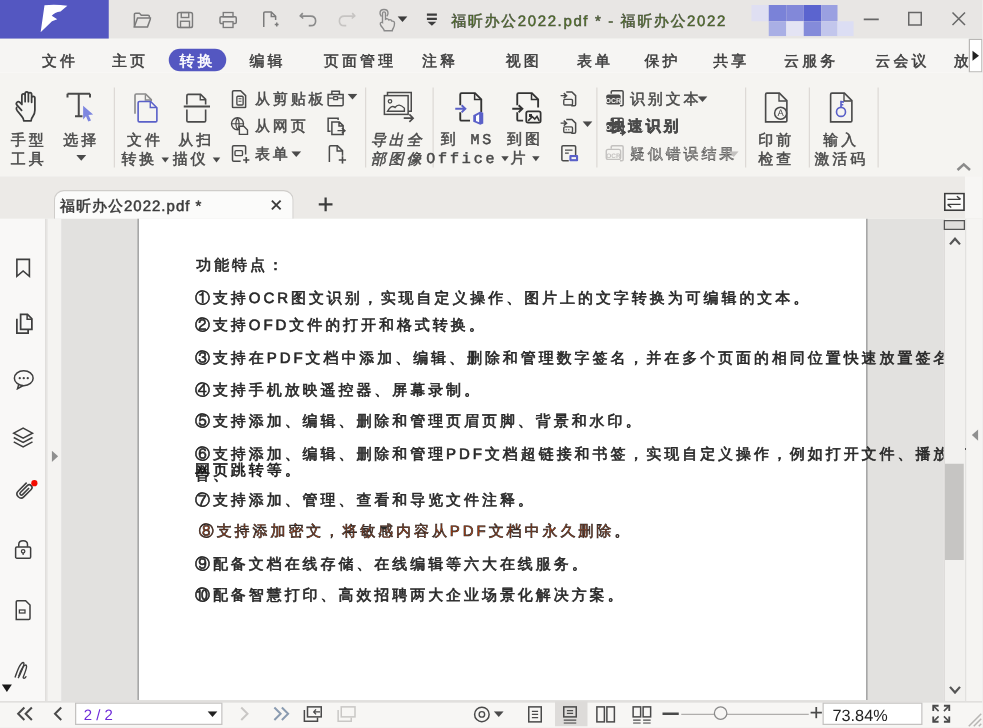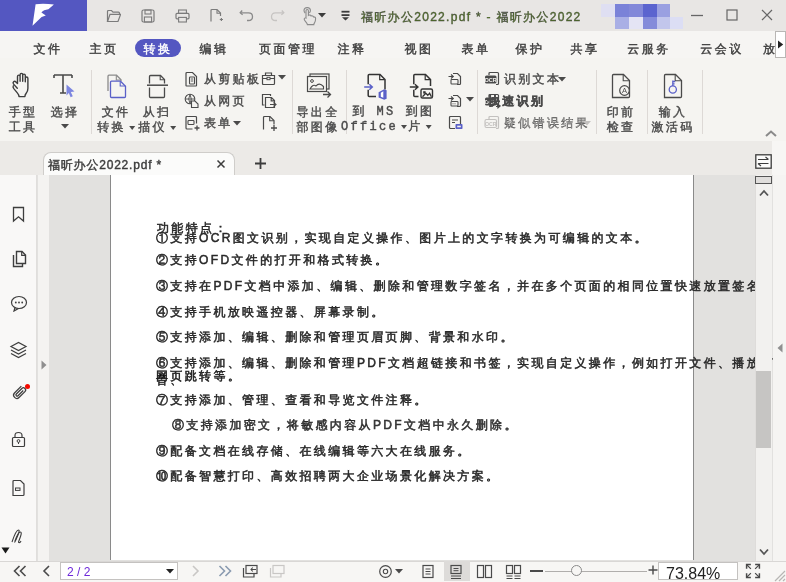--- a/index.html
+++ b/index.html
@@ -190,21 +190,21 @@
   <path d="M10 13 L16 13 M13 10 L13 16" stroke="#4a4a4a" stroke-width="1.3"></path>
 </svg>
 
 <svg class="abs" style="left:304px;top:72px;" width="29" height="27" viewBox="0 0 29 27">
   <rect x="6" y="2" width="19" height="15" fill="none" stroke="#4a4a4a" stroke-width="1.2"></rect>
   <rect x="3.5" y="4.5" width="19" height="15" fill="#f5f4f1" stroke="#4a4a4a" stroke-width="1.2"></rect>
   <circle cx="8" cy="9" r="1.4" fill="none" stroke="#4a4a4a" stroke-width="1"></circle>
   <path d="M6 17 Q9 11.5 12 14 Q15 10 19.5 14.5 L19.5 17 Z" fill="none" stroke="#4a4a4a" stroke-width="1.1"></path>
   <path d="M19 22.5 L26.5 22.5 M23.5 19.5 L26.5 22.5 L23.5 25.5" fill="none" stroke="#4a4a4a" stroke-width="1.3"></path>
 </svg>
-<div class="abs lbl ct" style="left:318px;top:105px;">导出全<br>部图像</div>
+<div class="abs lbl ct" style="left:318px;top:105px;font-style:italic;">导出全<br>部图像</div>
 
 <svg class="abs" style="left:360px;top:72px;" width="28" height="28" viewBox="0 0 28 28">
   <path d="M8.2 12.2 L8.2 3.5 Q8.2 2.5 9.2 2.5 L20 2.5 L25 7.5 L25 17.5" fill="none" stroke="#333" stroke-width="1.5"></path>
   <path d="M19.7 2.8 L19.7 7.6 L24.7 7.6" fill="none" stroke="#333" stroke-width="1.2"></path>
   <path d="M8.2 17.8 L8.2 23.5 Q8.2 24.5 9.2 24.5 L16 24.5" fill="none" stroke="#333" stroke-width="1.5"></path>
   <path d="M4.2 15 L12 15 M9.3 12.2 L12.3 15 L9.3 17.8" fill="none" stroke="#5a60c8" stroke-width="1.5"></path>
   <path d="M26.6 18.2 L26.6 26.8 L24.2 27.8 L18.6 25.4 L18.6 20.2 L24.2 17.2 Z" fill="#5a60c8"></path>
   <path d="M20.8 20.7 L23.3 19.3 L23.3 25.8 L20.8 24.7 Z" fill="#fff"></path>
 </svg>
 <div class="abs lbl ct" style="left:374px;top:105px;font-family:Liberation Mono, monospace;">到 MS<br>Office<i class="dn"></i></div>
@@ -349,30 +349,30 @@
 <svg class="abs" style="left:10px;top:528px;" width="17" height="17" viewBox="0 0 17 17">
   <path d="M2 14 Q6 2 8.5 2 Q10 2 8 7 Q6 12 4.5 14.5" fill="none" stroke="#3e3e3e" stroke-width="1.1"></path>
   <path d="M5 13 Q8 4 10.5 4 Q12 4 10.5 8.5 Q9.3 12 8.6 13.6 Q8.3 14.6 9.3 14.6 Q10.3 14.6 11 13" fill="none" stroke="#3e3e3e" stroke-width="1.1"></path>
 </svg>
 <svg class="abs" style="left:1px;top:547px;" width="9" height="7" viewBox="0 0 9 7">
     <path d="M0.5 0.5 L8.5 0.5 L4.5 6.5 Z" fill="#1a1a1a"></path>
   </svg>
 
 <div class="abs" style="left:110px;top:175px;width:584px;height:385px;background:#fff;border-left:1px solid #8a8a8a;border-right:1px solid #8a8a8a;box-sizing:border-box;"></div>
 
-<div class="abs" style="left:157px;top:203.5px;font-size:12px;color:#282828;letter-spacing:2.35px;margin-top:16px;-webkit-text-stroke:0.5px #282828;">功能特点：</div>
+<div class="abs" style="left:157px;top:203.5px;font-size:12px;color:#282828;letter-spacing:2.35px;-webkit-text-stroke:0.5px #282828;">功能特点：</div>
 <div class="abs" style="left:156px;top:229.5px;font-size:12px;color:#282828;letter-spacing:2.35px;-webkit-text-stroke:0.5px #282828;">①支持OCR图文识别，实现自定义操作、图片上的文字转换为可编辑的文本。</div>
 <div class="abs" style="left:156px;top:251.5px;font-size:12px;color:#282828;letter-spacing:2.35px;-webkit-text-stroke:0.5px #282828;">②支持OFD文件的打开和格式转换。</div>
 <div class="abs" style="left:156px;top:277.5px;font-size:12px;color:#282828;letter-spacing:2.35px;-webkit-text-stroke:0.5px #282828;">③支持在PDF文档中添加、编辑、删除和管理数字签名，并在多个页面的相同位置快速放置签名。</div>
 <div class="abs" style="left:156px;top:303.5px;font-size:12px;color:#282828;letter-spacing:2.35px;-webkit-text-stroke:0.5px #282828;">④支持手机放映遥控器、屏幕录制。</div>
 <div class="abs" style="left:156px;top:328.5px;font-size:12px;color:#282828;letter-spacing:2.35px;-webkit-text-stroke:0.5px #282828;">⑤支持添加、编辑、删除和管理页眉页脚、背景和水印。</div>
 <div class="abs" style="left:156px;top:354.5px;font-size:12px;color:#282828;letter-spacing:2.35px;-webkit-text-stroke:0.5px #282828;">⑥支持添加、编辑、删除和管理PDF文档超链接和书签，实现自定义操作，例如打开文件、播放声音、</div>
 <div class="abs" style="left:156px;top:367.5px;font-size:12px;color:#000000;letter-spacing:2.35px;-webkit-text-stroke:0.5px #282828;">网页跳转等。</div>
 <div class="abs" style="left:156px;top:391.5px;font-size:12px;color:#282828;letter-spacing:2.35px;-webkit-text-stroke:0.5px #282828;">⑦支持添加、管理、查看和导览文件注释。</div>
-<div class="abs" style="left:172px;top:416.5px;font-size:12px;color:#404040;letter-spacing:2.35px;-webkit-text-stroke:0.5px #282828;">⑧支持添加密文，将敏感内容从PDF文档中永久删除。</div>
+<div class="abs" style="left:159px;top:416.5px;font-size:12px;color:#c2410c;letter-spacing:2.35px;-webkit-text-stroke:0.5px #282828;">⑧支持添加密文，将敏感内容从PDF文档中永久删除。</div>
 <div class="abs" style="left:156px;top:442.5px;font-size:12px;color:#282828;letter-spacing:2.35px;-webkit-text-stroke:0.5px #282828;">⑨配备文档在线存储、在线编辑等六大在线服务。</div>
 <div class="abs" style="left:156px;top:467.5px;font-size:12px;color:#282828;letter-spacing:2.35px;-webkit-text-stroke:0.5px #282828;">⑩配备智慧打印、高效招聘两大企业场景化解决方案。</div>
 
 <div class="abs" style="left:755px;top:175px;width:17px;height:386px;background:#f2f1ef;border-left:1px solid #dedcda;box-sizing:border-box;"></div>
 <div class="abs" style="left:755px;top:176px;width:17px;height:8px;background:#e0dedc;border:1.5px solid #555;box-sizing:border-box;"></div>
 <svg class="abs" style="left:759px;top:189px;" width="10" height="8" viewBox="0 0 10 8">
     <path d="M1 6.5 L5 2 L9 6.5" fill="none" stroke="#555" stroke-width="1.8"></path>
   </svg>
 <div class="abs" style="left:756px;top:371px;width:15px;height:77px;background:#c6c5c3;"></div>
 <svg class="abs" style="left:759px;top:548px;" width="10" height="8" viewBox="0 0 10 8">
@@ -438,20 +438,20 @@
   <rect x="9.5" y="1.5" width="6" height="8" fill="none" stroke="#4a4a4a" stroke-width="1.2"></rect>
   <path d="M1.5 12 L7.5 12 M9.5 12 L15.5 12 M1.5 14.5 L7.5 14.5 M9.5 14.5 L15.5 14.5" stroke="#4a4a4a" stroke-width="1"></path>
 </svg>
 <div class="abs" style="left:530px;top:570px;width:13px;height:1.6px;background:#4a4a4a;"></div>
 <div class="abs" style="left:545px;top:570.5px;width:102px;height:1px;background:#b0aeac;"></div>
 <div class="abs" style="left:571px;top:565px;width:11px;height:11px;border-radius:50%;background:#f7f6f4;border:1px solid #8a8a8a;box-sizing:border-box;"></div>
 <svg class="abs" style="left:648px;top:565px;" width="10" height="10" viewBox="0 0 10 10">
     <path d="M0.5 5 L9.5 5 M5 0.5 L5 9.5" stroke="#4a4a4a" stroke-width="1.4"></path>
   </svg>
 <div class="abs" style="left:658px;top:562px;width:80px;height:18px;background:#fff;border:1px solid #c4c2c0;box-sizing:border-box;"></div>
-<div class="abs" style="left:666px;top:565px;font-size:16px;color:#222;">73.84%</div>
+<div class="abs" style="left:666px;top:565px;font-size:13px;color:#222;">73.84%</div>
 <svg class="abs" style="left:745px;top:563px;" width="16" height="16" viewBox="0 0 15 15">
   <path d="M1.5 5.5 L1.5 1.5 L5.5 1.5 M9.5 1.5 L13.5 1.5 L13.5 5.5 M13.5 9.5 L13.5 13.5 L9.5 13.5 M5.5 13.5 L1.5 13.5 L1.5 9.5" fill="none" stroke="#4a4a4a" stroke-width="1.4"></path>
   <path d="M1.5 1.5 L5.5 5.5 M13.5 1.5 L9.5 5.5 M13.5 13.5 L9.5 9.5 M1.5 13.5 L5.5 9.5" stroke="#4a4a4a" stroke-width="1.2"></path>
 </svg>
 <svg class="abs" style="left:774px;top:570px;" width="12" height="12" viewBox="0 0 12 12">
     <path d="M11 1 L1 11 M11 5 L5 11 M11 9 L9 11" stroke="#b8b6b4" stroke-width="1.2"></path>
   </svg>
 
 </body></html>

